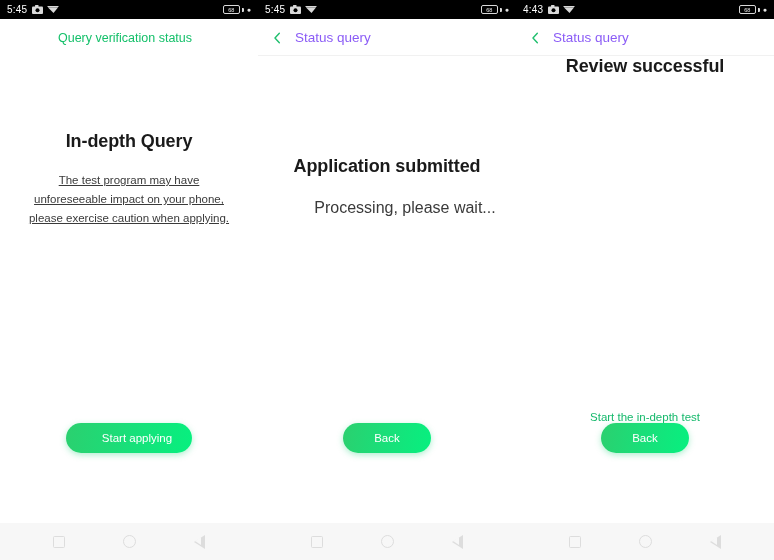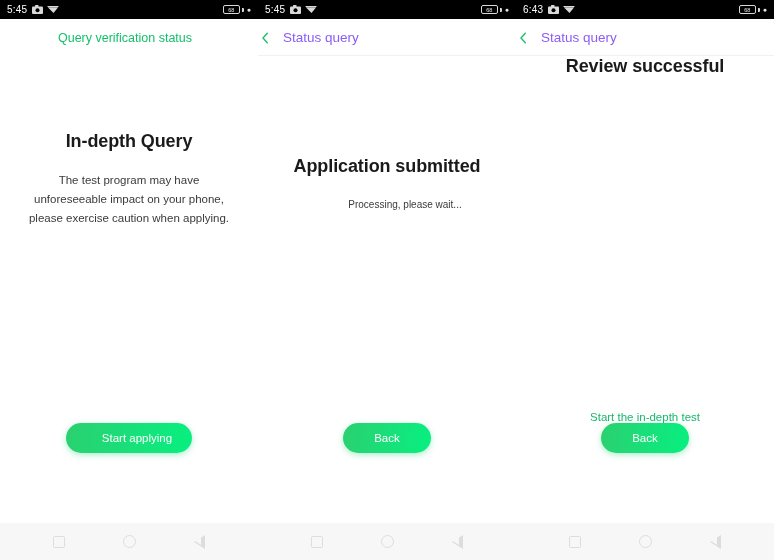--- a/index.html
+++ b/index.html
@@ -80,21 +80,21 @@
     margin-left: 1px;
   }
 
   
   .header {
     height: 37px;
     flex: 0 0 auto;
     background: #ffffff;
     display: flex;
     align-items: center;
-    padding: 0 0;
+    padding: 0 12px;
     position: relative;
   }
   .header.with-divider::after {
     content: "";
     position: absolute;
     left: 0; right: 0; bottom: 0;
     height: 1px;
     background: #f1f1f1;
   }
   .header-link {
@@ -135,23 +135,24 @@
   .p2-title { margin-top: 100px; }
   .p3-title { }
 
   .desc {
     font-size: 11.5px;
     color: #3a3a3a;
     text-align: center;
     line-height: 19px;
     width: 208px;
     margin-top: 19px;
+    text-decoration: underline;
   }
   .subtext {
-    font-size: 10px;
+    font-size: 16px;
     color: #3a3a3a;
     text-align: center;
     margin-top: 22px;
     margin-left: 36px;
   }
 
   .footer {
     position: absolute;
     left: 0;
     right: 0;
@@ -337,21 +338,21 @@
         </span>
       <span class="nav-btn">
           <span class="nav-tr"></span>
         </span>
     </div>
   </div>
 
   <div class="panel">
 
     <div class="statusbar">
-      <span class="sb-time">6:43</span>
+      <span class="sb-time">4:43</span>
       <span class="sb-icons">
         <svg class="sb-ic" width="11" height="9" viewBox="0 0 22 18">
           <rect x="0" y="3" width="22" height="15" rx="2" fill="#d9d9d9"></rect>
           <rect x="6" y="0" width="7" height="4" rx="1" fill="#d9d9d9"></rect>
           <circle cx="11" cy="10.5" r="4" fill="#000000"></circle>
         </svg>
         <svg class="sb-ic" width="12" height="9" viewBox="0 0 24 18">
           <path d="M2 5 L22 5 L13 16 Z" fill="#d9d9d9"></path>
           <path d="M0 2 L24 2 L21 5 L3 5 Z" fill="#d9d9d9"></path>
         </svg>

